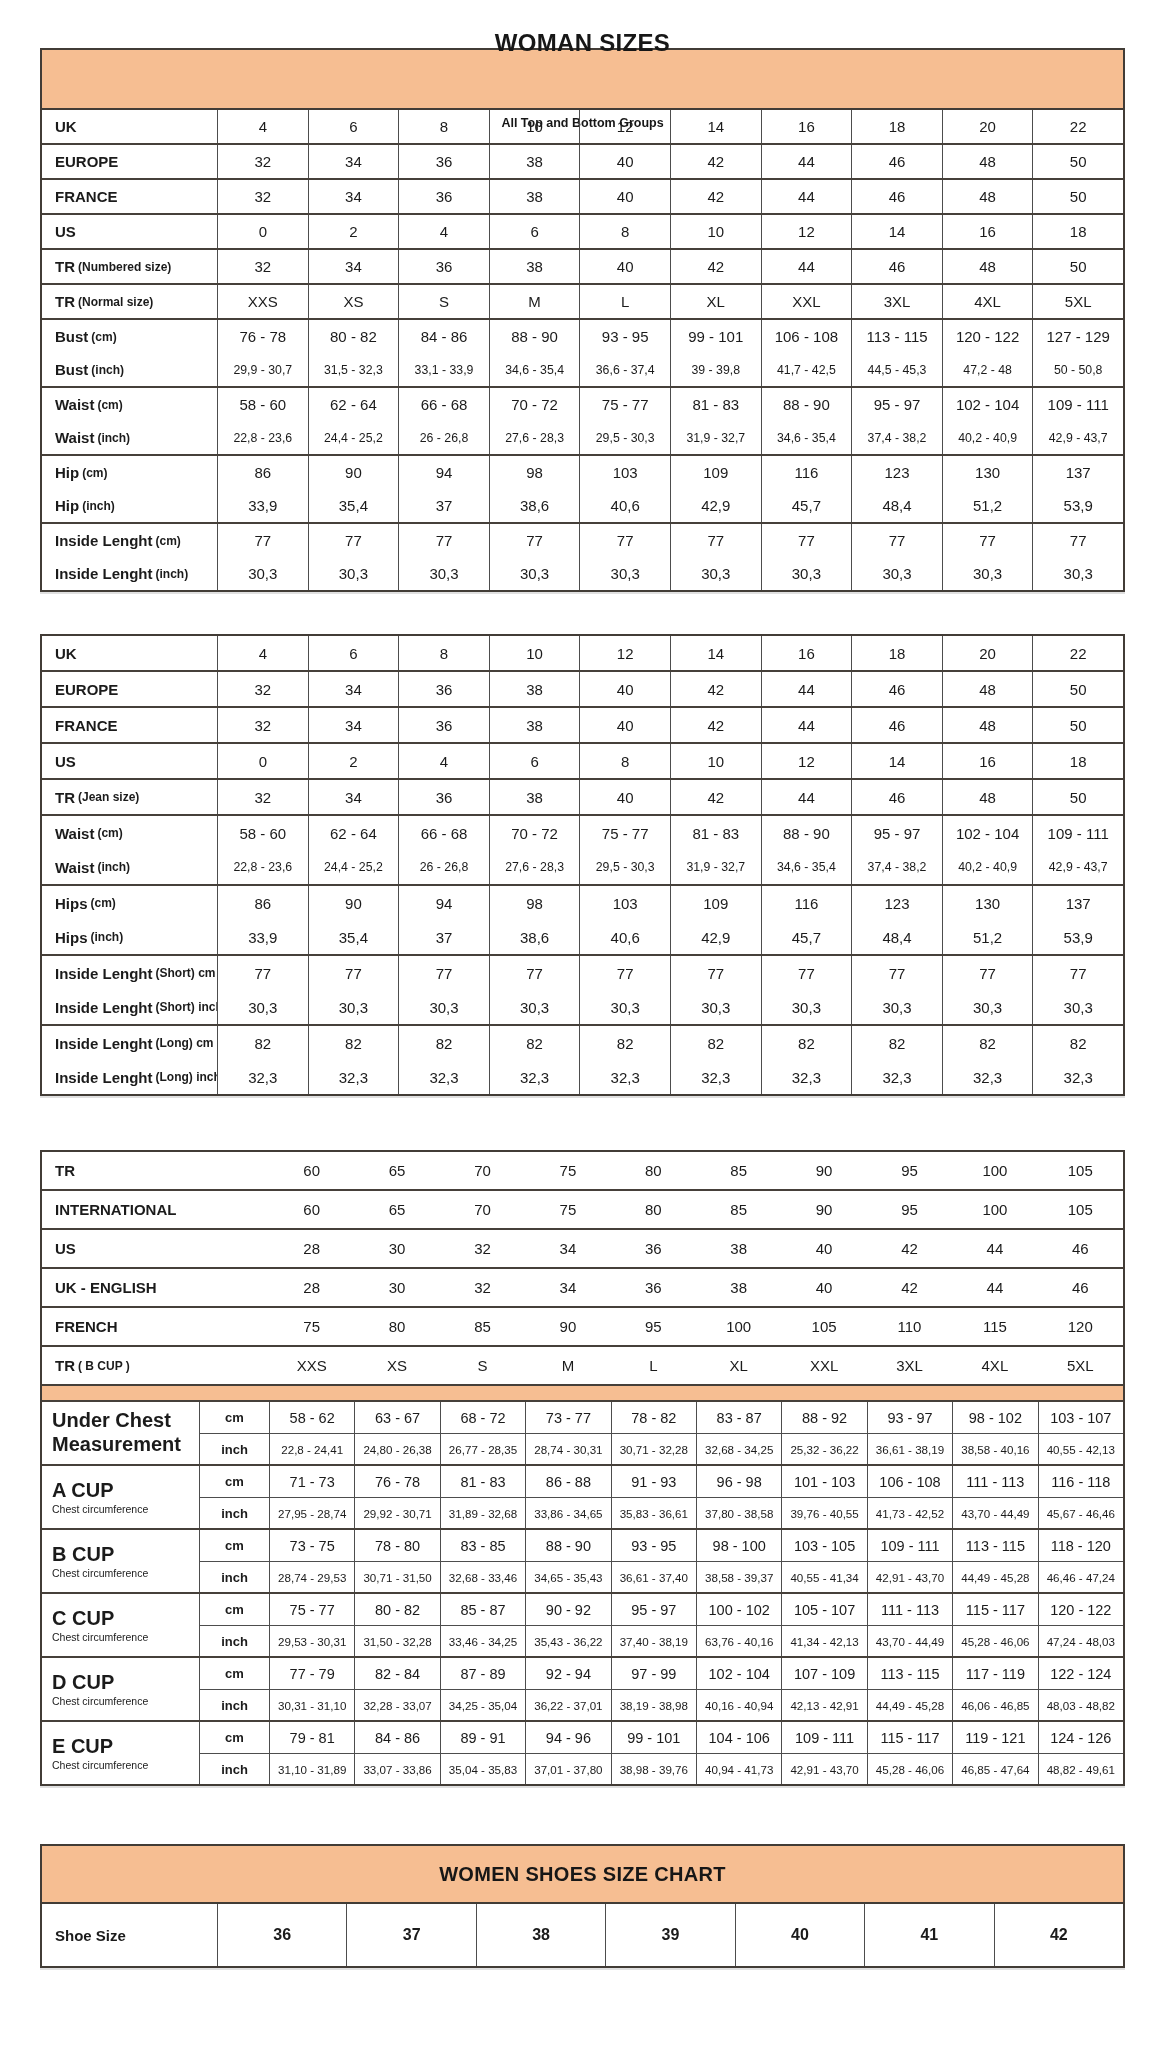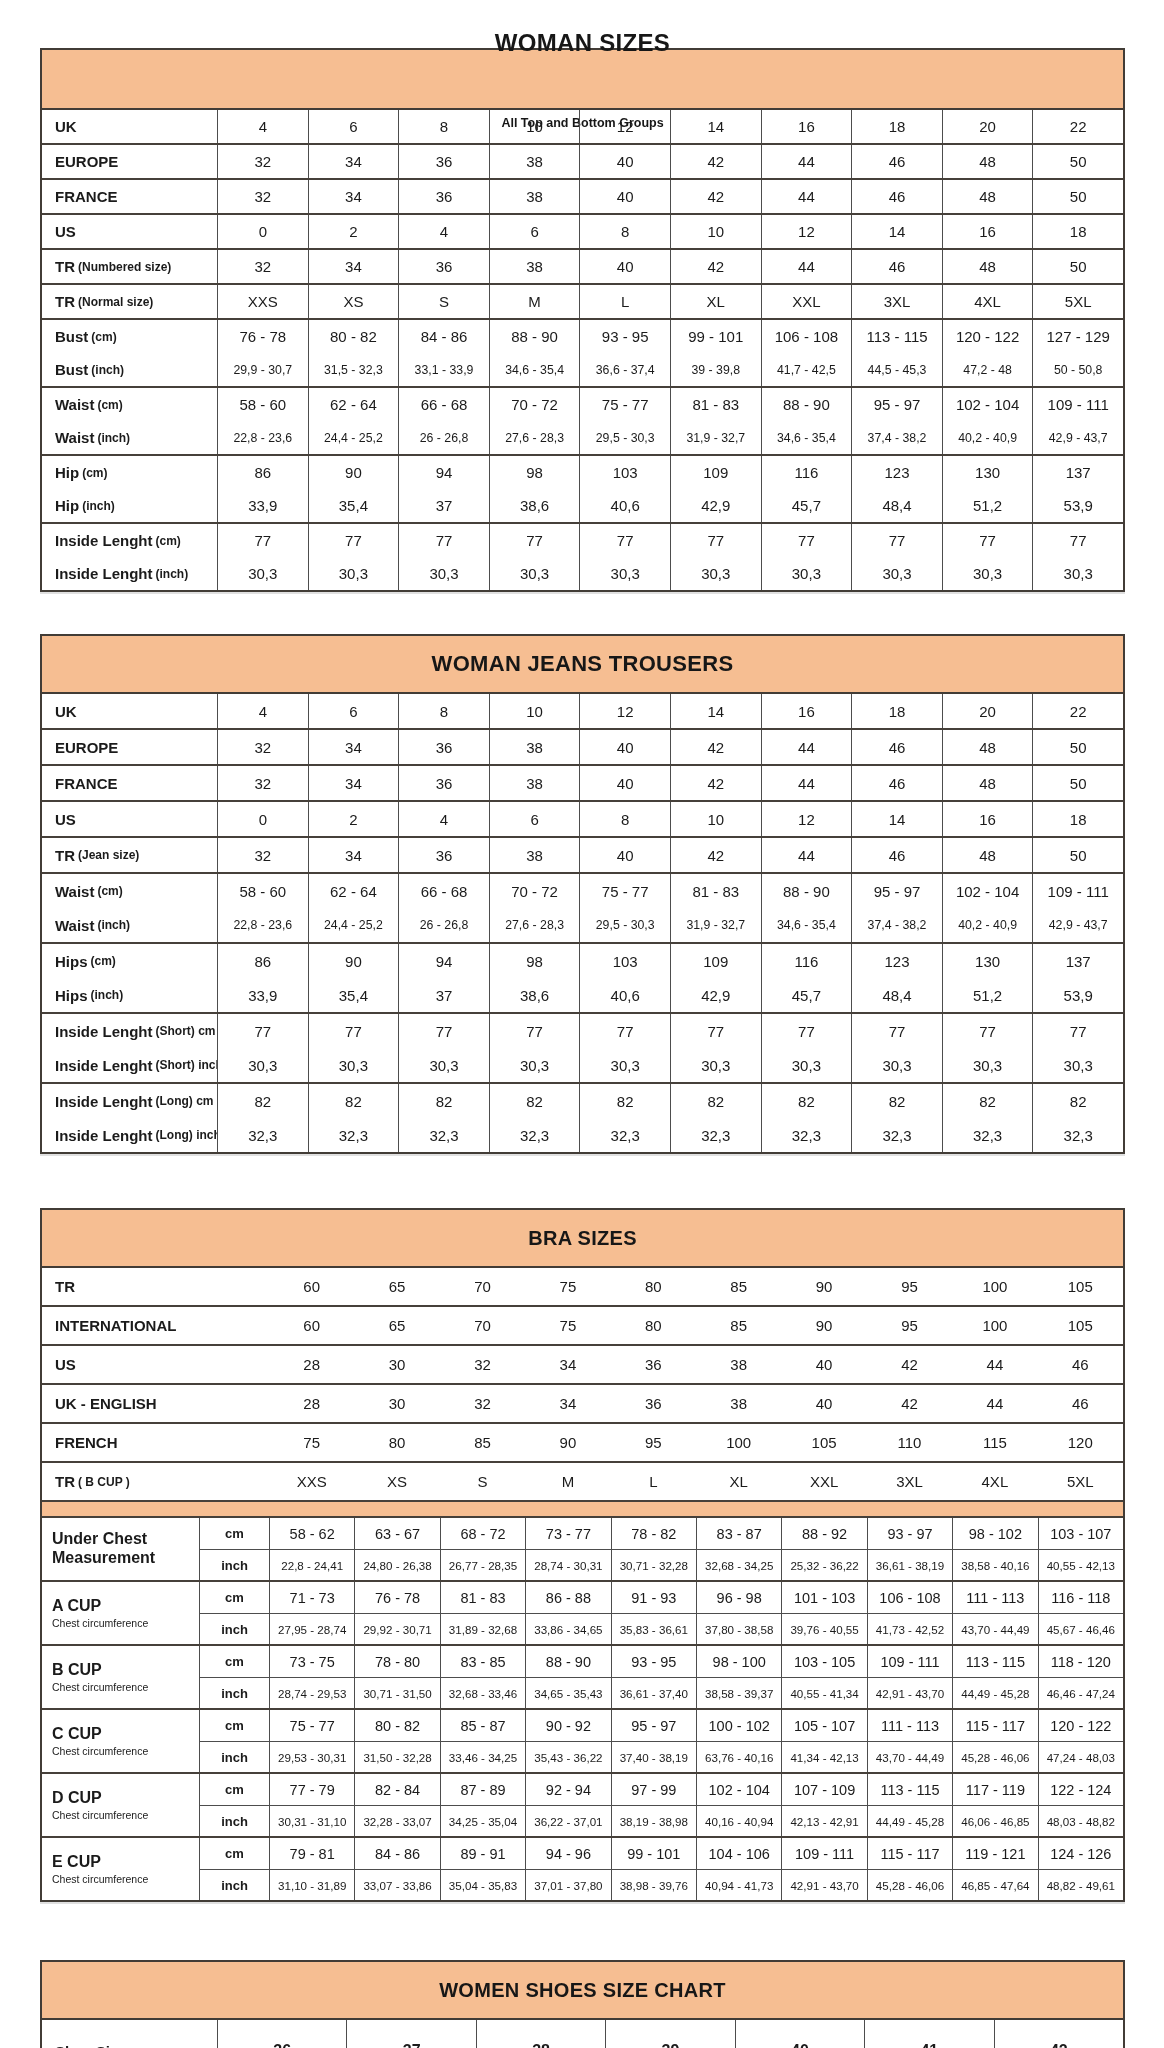--- a/index.html
+++ b/index.html
@@ -50,21 +50,21 @@
   .boldvals .cell.value{font-weight:bold;font-size:16px;}
 
   .braband{height:14px;background:#f6be92;border-top:2.5px solid #46403a;border-bottom:2.5px solid #46403a;}
 
   .cupgroup{display:grid;grid-template-columns:157px 70px repeat(10,1fr);grid-auto-rows:31px;}
   .cupgroup + .cupgroup{border-top:2.5px solid #46403a;}
   .cuplabel{
     grid-row:1 / span 2;display:flex;flex-direction:column;align-items:flex-start;
     justify-content:center;padding-left:10px;
   }
-  .cuplabel-main{font-weight:bold;font-size:16px;line-height:1.18;white-space:normal;max-width:142px;}
+  .cuplabel-main{font-weight:bold;font-size:20px;line-height:1.18;white-space:normal;max-width:142px;}
   .cuplabel-sub{font-size:10.5px;margin-top:1px;}
   .ucell{font-weight:bold;font-size:13px;border-left:1.6px solid #4d4d4d;}
   .vcell{border-left:1.6px solid #4d4d4d;font-size:14.5px;}
   .vcell.small{font-size:11.6px;}
   .cupgroup > :nth-child(n+13){border-top:1.5px solid #4d4d4d;}
 </style>
 </head>
 <body>
 
 <section class="tbl t1">
@@ -302,23 +302,20 @@
           <div class="cell value">30,3</div>
           <div class="cell value">30,3</div>
           <div class="cell value">30,3</div>
           <div class="cell value">30,3</div>
         </div>
       </div>
     </div>
 </section>
 
 <section class="tbl t2">
-  <header class="band">
-    <div class="band-title">WOMAN JEANS TROUSERS</div>
-  </header>
   <div class="g10">
       <div class="rowgroup">
         <div class="row">
           <div class="cell label">UK</div>
           <div class="cell value">4</div>
           <div class="cell value">6</div>
           <div class="cell value">8</div>
           <div class="cell value">10</div>
           <div class="cell value">12</div>
           <div class="cell value">14</div>
@@ -524,23 +521,20 @@
           <div class="cell value">32,3</div>
           <div class="cell value">32,3</div>
           <div class="cell value">32,3</div>
           <div class="cell value">32,3</div>
         </div>
       </div>
     </div>
 </section>
 
 <section class="tbl t3">
-  <header class="band">
-    <div class="band-title">BRA SIZES</div>
-  </header>
   <div class="bra1">
       <div class="rowgroup">
         <div class="row">
           <div class="cell label">TR</div>
           <div class="cell value">60</div>
           <div class="cell value">65</div>
           <div class="cell value">70</div>
           <div class="cell value">75</div>
           <div class="cell value">80</div>
           <div class="cell value">85</div>

